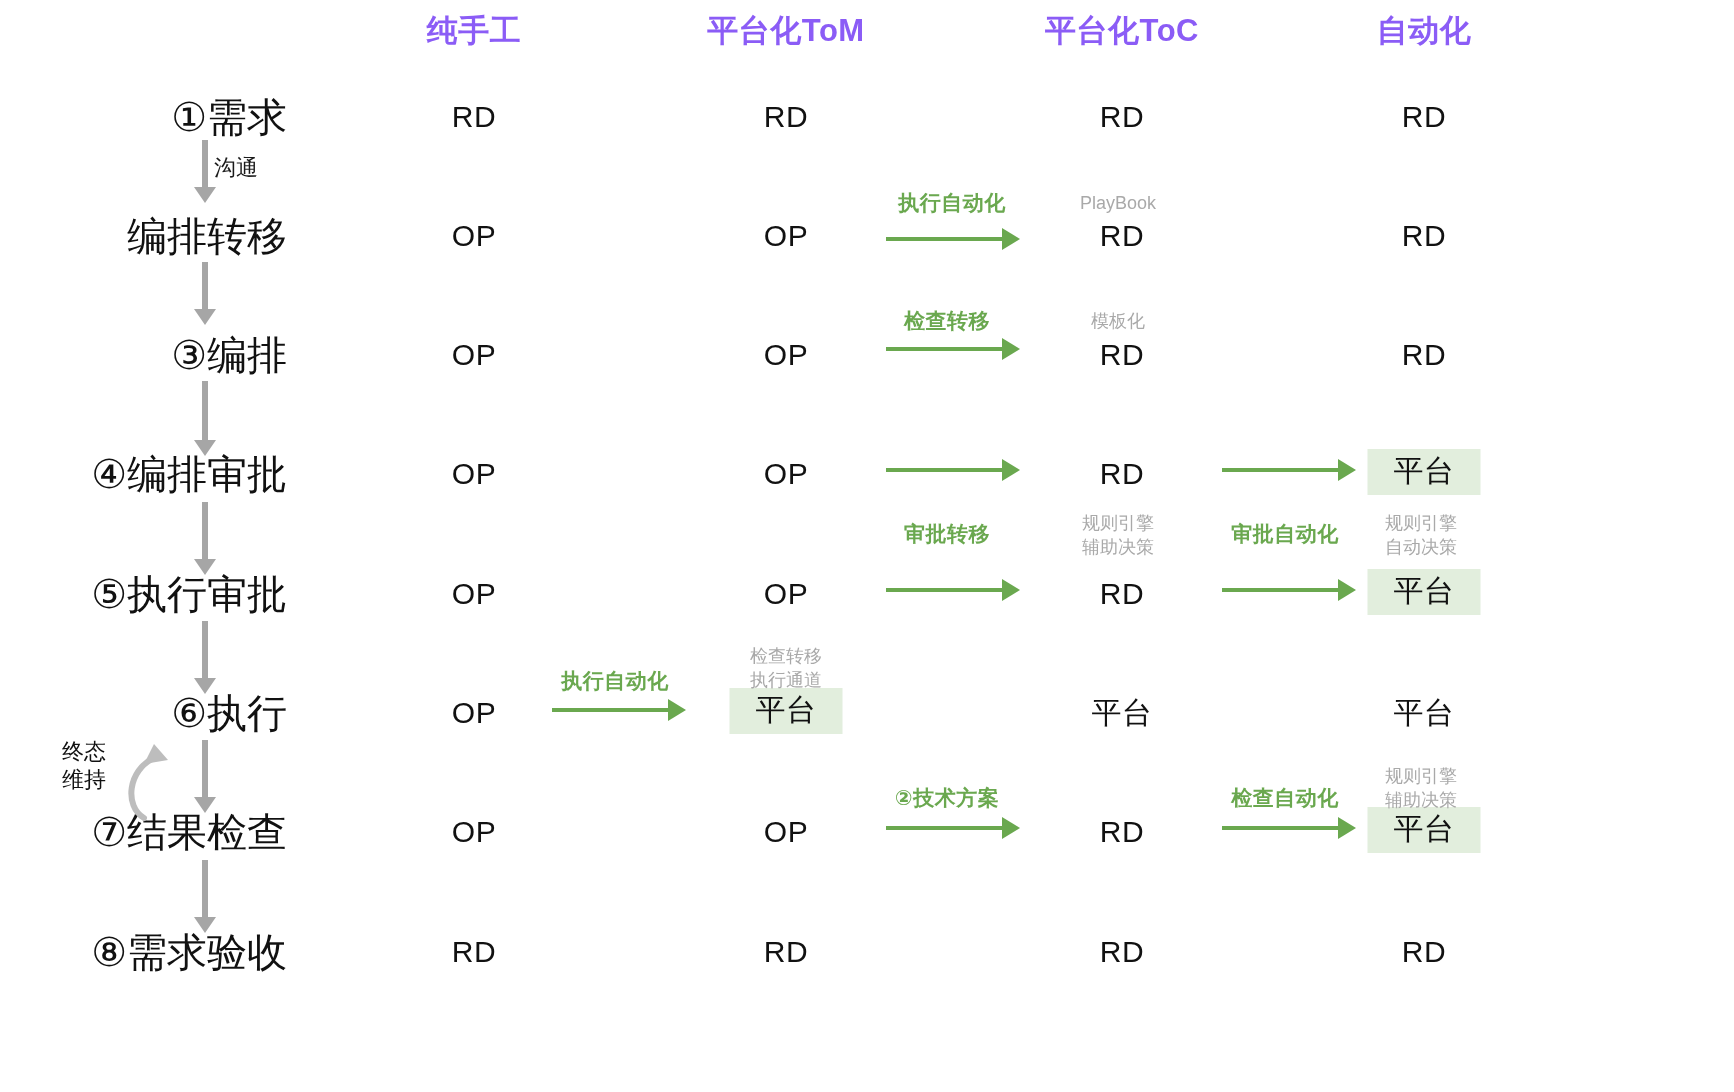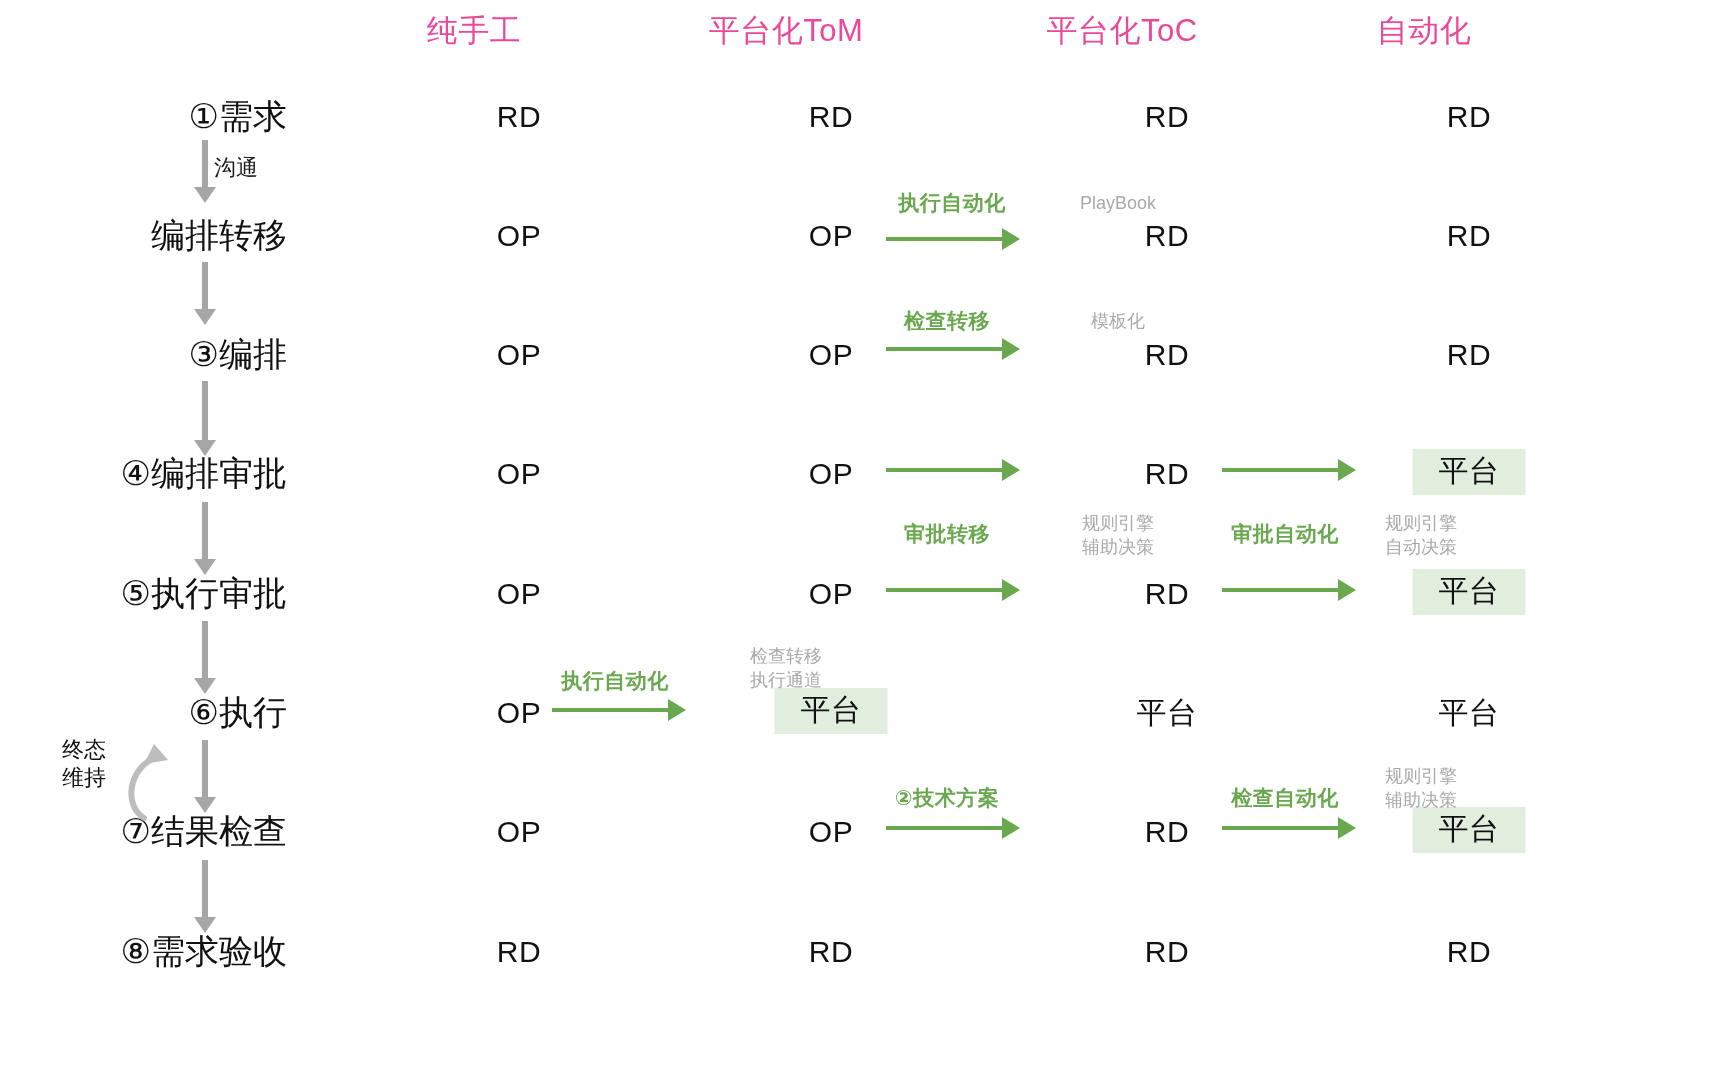--- a/index.html
+++ b/index.html
@@ -18,49 +18,48 @@
     position: relative;
     width: 1734px;
     height: 1092px;
   }
 
   
   .col-header {
     position: absolute;
     top: 10px;
     font-size: 31px;
-    font-weight: normal;
-    color: #ec4899;
+    font-weight: bold;
+    color: #8b5cf6;
     text-align: center;
     letter-spacing: 0.5px;
     white-space: nowrap;
     transform: translateX(-50%);
   }
 
   
   .stage-label {
     position: absolute;
-    font-size: 34px;
+    font-size: 40px;
     font-weight: normal;
     color: #111111;
     white-space: nowrap;
     text-align: right;
     transform: translate(-100%, -50%);
   }
 
   
   .cell {
     position: absolute;
     font-size: 30px;
     color: #111111;
     white-space: nowrap;
     text-align: left;
     transform: translate(-50%, -50%);
     letter-spacing: 0.5px;
-    margin-left: 45px;
   }
   .cell.platform {
     background: #e2eedd;
     padding: 7px 26px 9px 26px;
     line-height: 1;
   }
 
   
   .v-arrow {
     position: absolute;
@@ -135,21 +134,21 @@
   
   .loop-label {
     position: absolute;
     font-size: 22px;
     color: #111111;
     line-height: 1.25;
     text-align: center;
     white-space: nowrap;
     transform: translate(-50%, -50%);
   }
-  .loop-label .line { display: block; font-family: Liberation Mono, monospace; }
+  .loop-label .line { display: block; }
   .loop-svg { position: absolute; }
 </style>
 </head>
 <body>
 
 <div id="canvas">
 
   <div class="col-header" style="left:474px">纯手工</div>
   <div class="col-header" style="left:786px">平台化ToM</div>
   <div class="col-header" style="left:1122px">平台化ToC</div>

